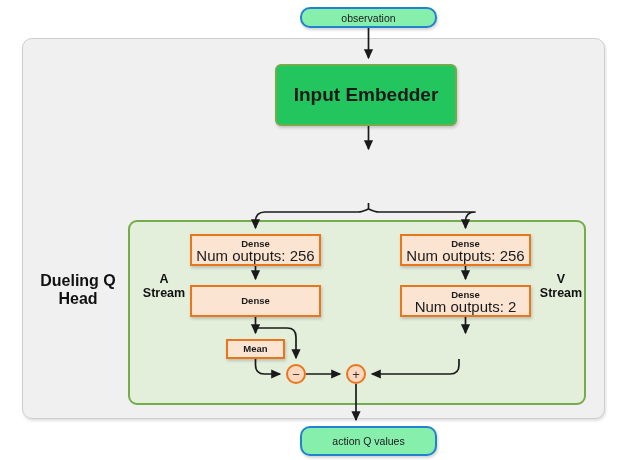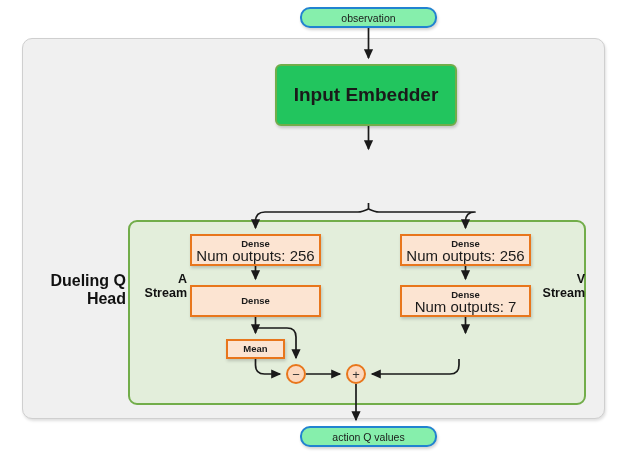--- a/index.html
+++ b/index.html
@@ -72,21 +72,21 @@
   #observation-box {
     left: 300px;
     top: 7px;
     width: 137px;
     height: 21px;
   }
   #action-q-values-box {
     left: 300px;
     top: 426px;
     width: 137px;
-    height: 21px;
+    height: 30px;
   }
 
   
   .green-box {
     background: #22c55e;
     border: 2px solid #72ad4a;
     border-radius: 6px;
     font-size: 19px;
     font-weight: bold;
     color: #1a1a1a;
@@ -152,21 +152,21 @@
     line-height: 1;
     color: #333333;
     font-family: "Liberation Sans", sans-serif;
   }
   #minus-op { left: 286px; top: 364px; }
   #plus-op  { left: 346px; top: 364px; }
 
   
   .free-label {
     position: absolute;
-    text-align: right;
+    text-align: center;
     font-weight: bold;
     color: #111111;
     line-height: 1.15;
   }
   #dueling-head-label {
     left: 30px;
     top: 272px;
     width: 96px;
     font-size: 16px;
   }
@@ -255,21 +255,21 @@
     <div class="single">Mean</div>
   </div>
 
   <div class="node orange-box" id="v-dense1-box">
     <div class="title">Dense</div>
     <div class="subtitle">Num outputs: 256</div>
   </div>
 
   <div class="node orange-box" id="v-dense2-box">
     <div class="title">Dense</div>
-    <div class="subtitle">Num outputs: 7</div>
+    <div class="subtitle">Num outputs: 2</div>
   </div>
 
 
   <div class="op-circle" id="minus-op">−</div>
   <div class="op-circle" id="plus-op">+</div>
 
   <div class="free-label" id="dueling-head-label">Dueling Q Head</div>
 
   <div class="free-label" id="a-stream-label">
     <div>A</div>

